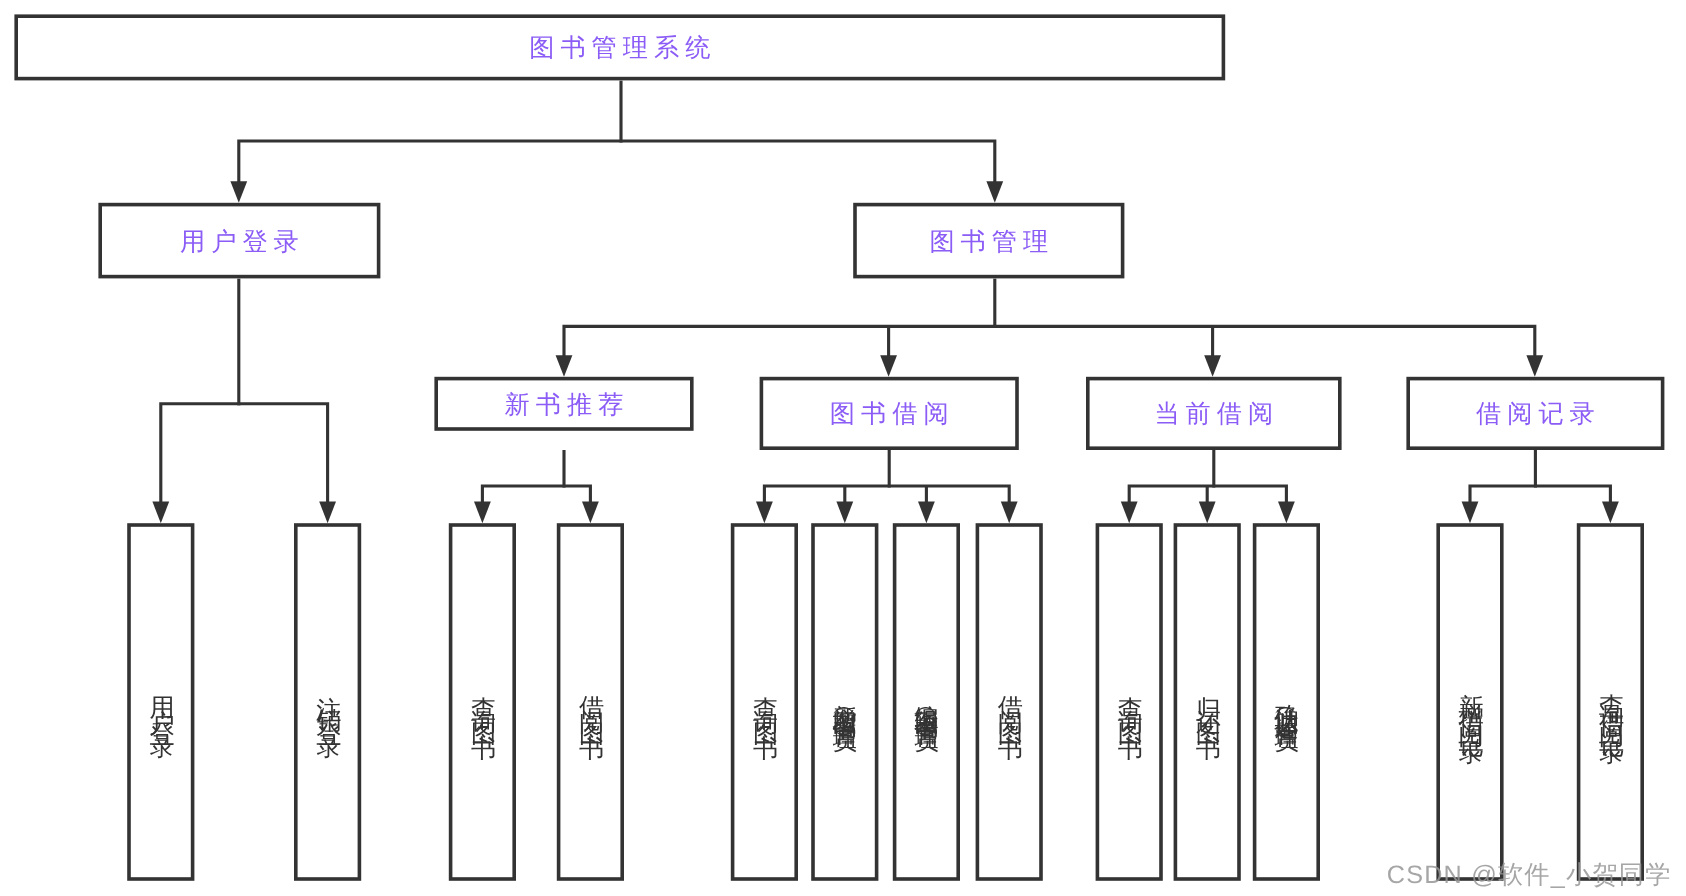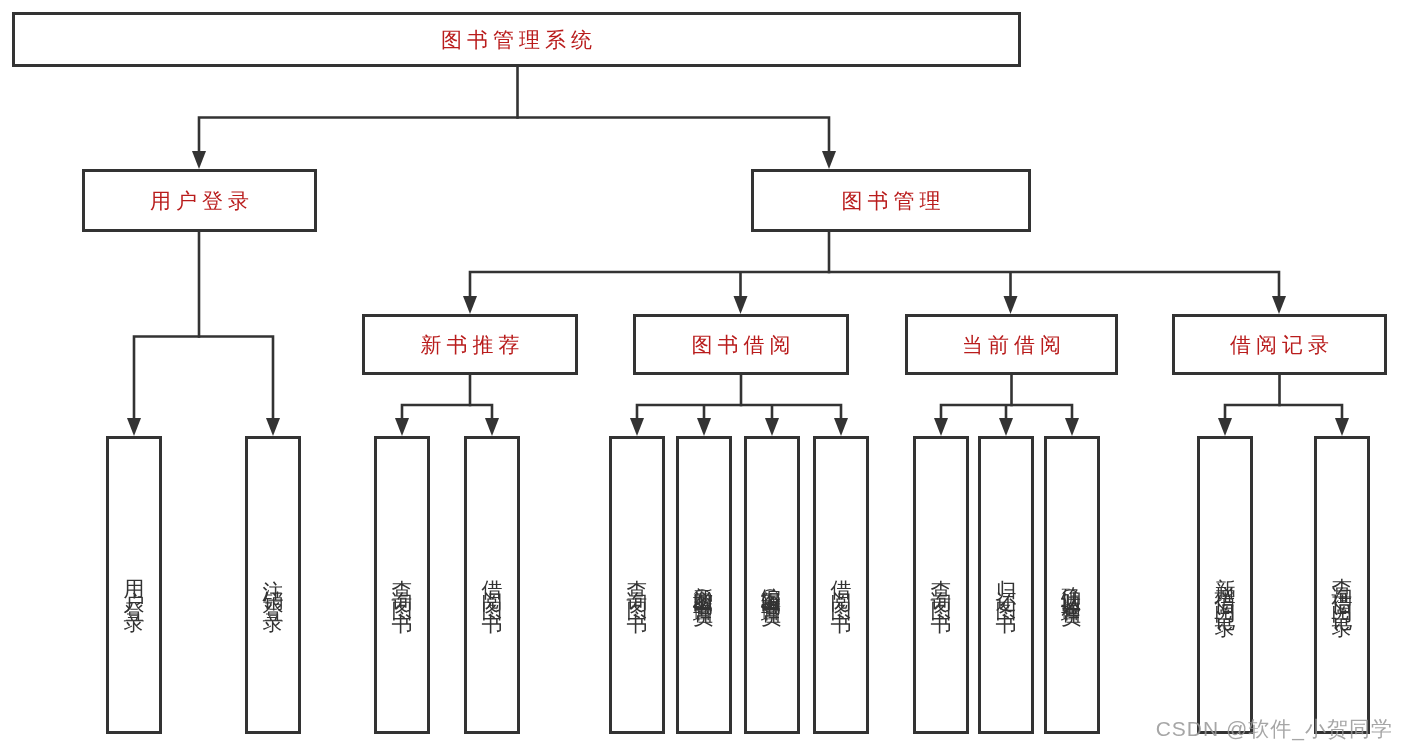--- a/index.html
+++ b/index.html
@@ -26,21 +26,21 @@
     stroke: none;
   }
   .box {
     position: absolute;
     box-sizing: border-box;
     border: 3px solid #333333;
     background: #ffffff;
     display: flex;
     align-items: center;
     justify-content: center;
-    color: #b91c1c;
+    color: #8b5cf6;
     font-size: 21px;
     letter-spacing: 5px;
     text-indent: 5px;
     white-space: nowrap;
   }
   .vbox {
     position: absolute;
     box-sizing: border-box;
     border: 3px solid #333333;
     background: #ffffff;
@@ -68,22 +68,22 @@
     top: 715px;
     font-size: 21px;
     letter-spacing: 1px;
     color: rgba(150, 150, 150, 0.85);
     white-space: nowrap;
   }
 
   
   #root        { left: 12px;  top: 12px;  width: 1009px; height: 55px; }
   #l2-login    { left: 82px;  top: 169px; width: 235px;  height: 63px; }
-  #l2-mgmt     { left: 711px; top: 169px; width: 280px;  height: 63px; margin-left: 40px; }
-  #l3-rec      { left: 362px;  top: 314px; width: 216px; height: 61px; }
+  #l2-mgmt     { left: 711px; top: 169px; width: 226px;  height: 63px; }
+  #l3-rec      { left: 362px;  top: 314px; width: 216px; height: 45px; }
   #l3-borrow   { left: 633px;  top: 314px; width: 216px; height: 61px; }
   #l3-current  { left: 905px;  top: 314px; width: 213px; height: 61px; justify-content: center; }
   #l3-records  { left: 1172px; top: 314px; width: 215px; height: 61px; }
   #lf-login    { left: 106px; }
   #lf-logout   { left: 245px; }
   #lf-rec-q    { left: 374px; }
   #lf-rec-b    { left: 464px; }
   #lf-bb-q     { left: 609px; }
   #lf-bb-add   { left: 676px; }
   #lf-bb-edit  { left: 744px; }

